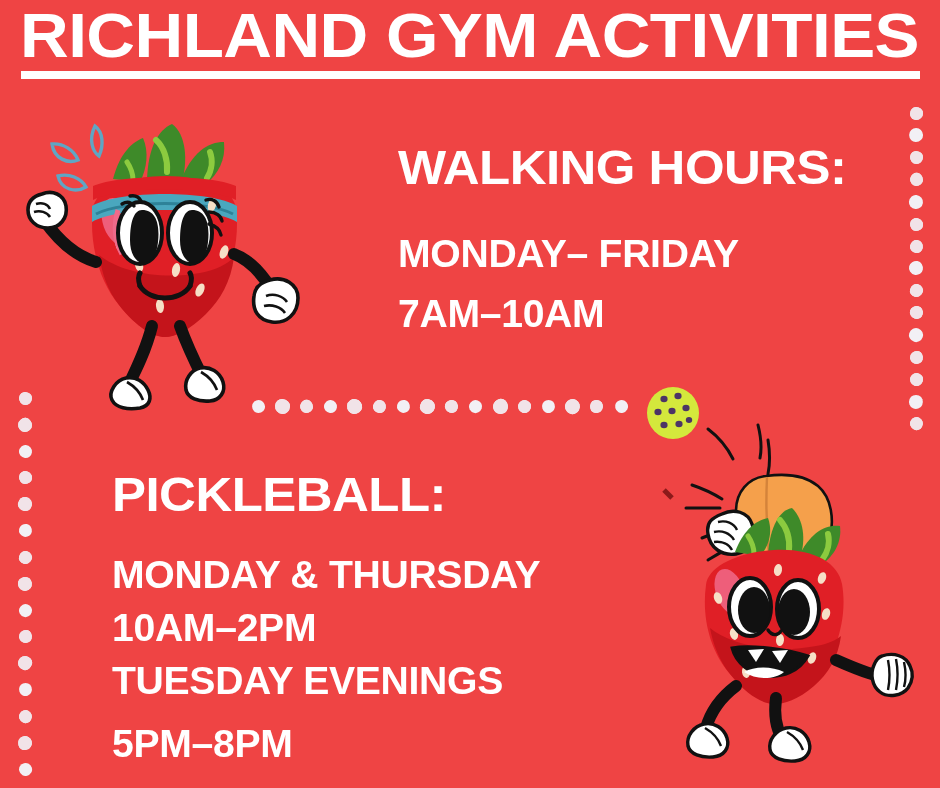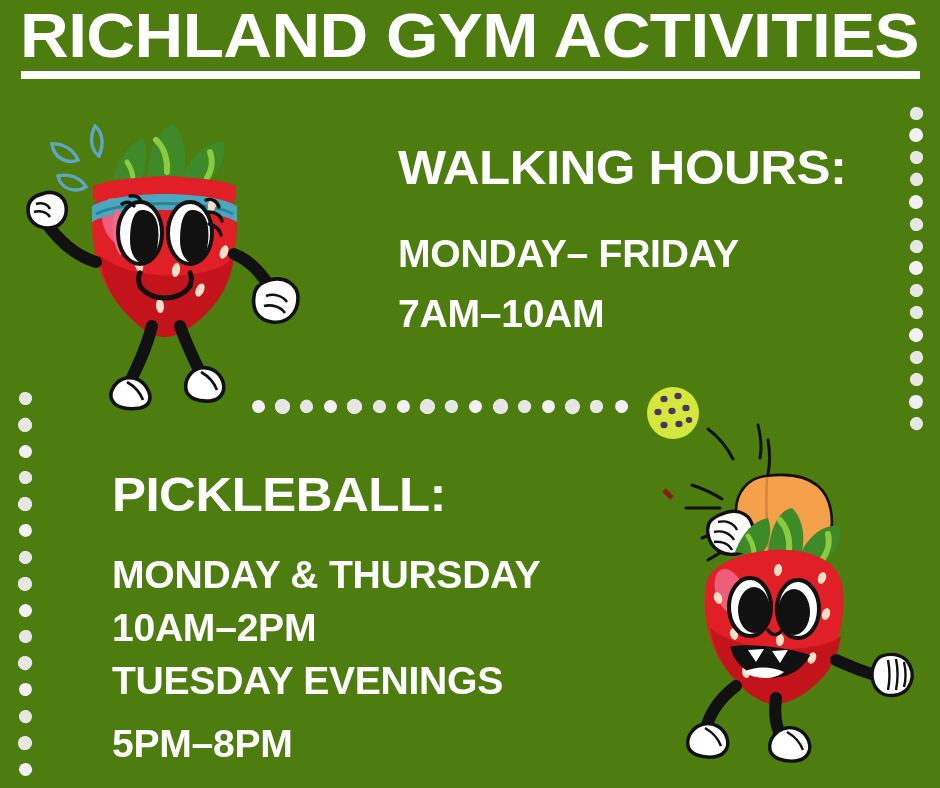--- a/index.html
+++ b/index.html
@@ -4,21 +4,21 @@
 <style>
   html, body {
     margin: 0;
     padding: 0;
     background: #ffffff;
   }
   #poster {
     position: relative;
     width: 940px;
     height: 788px;
-    background: #4d7c0f;
+    background: #ef4444;
     overflow: hidden;
     font-family: "Liberation Sans", sans-serif;
   }
 
   
   #title-text {
     position: absolute;
     left: 20px;
     top: 2px;
     width: 904px;

